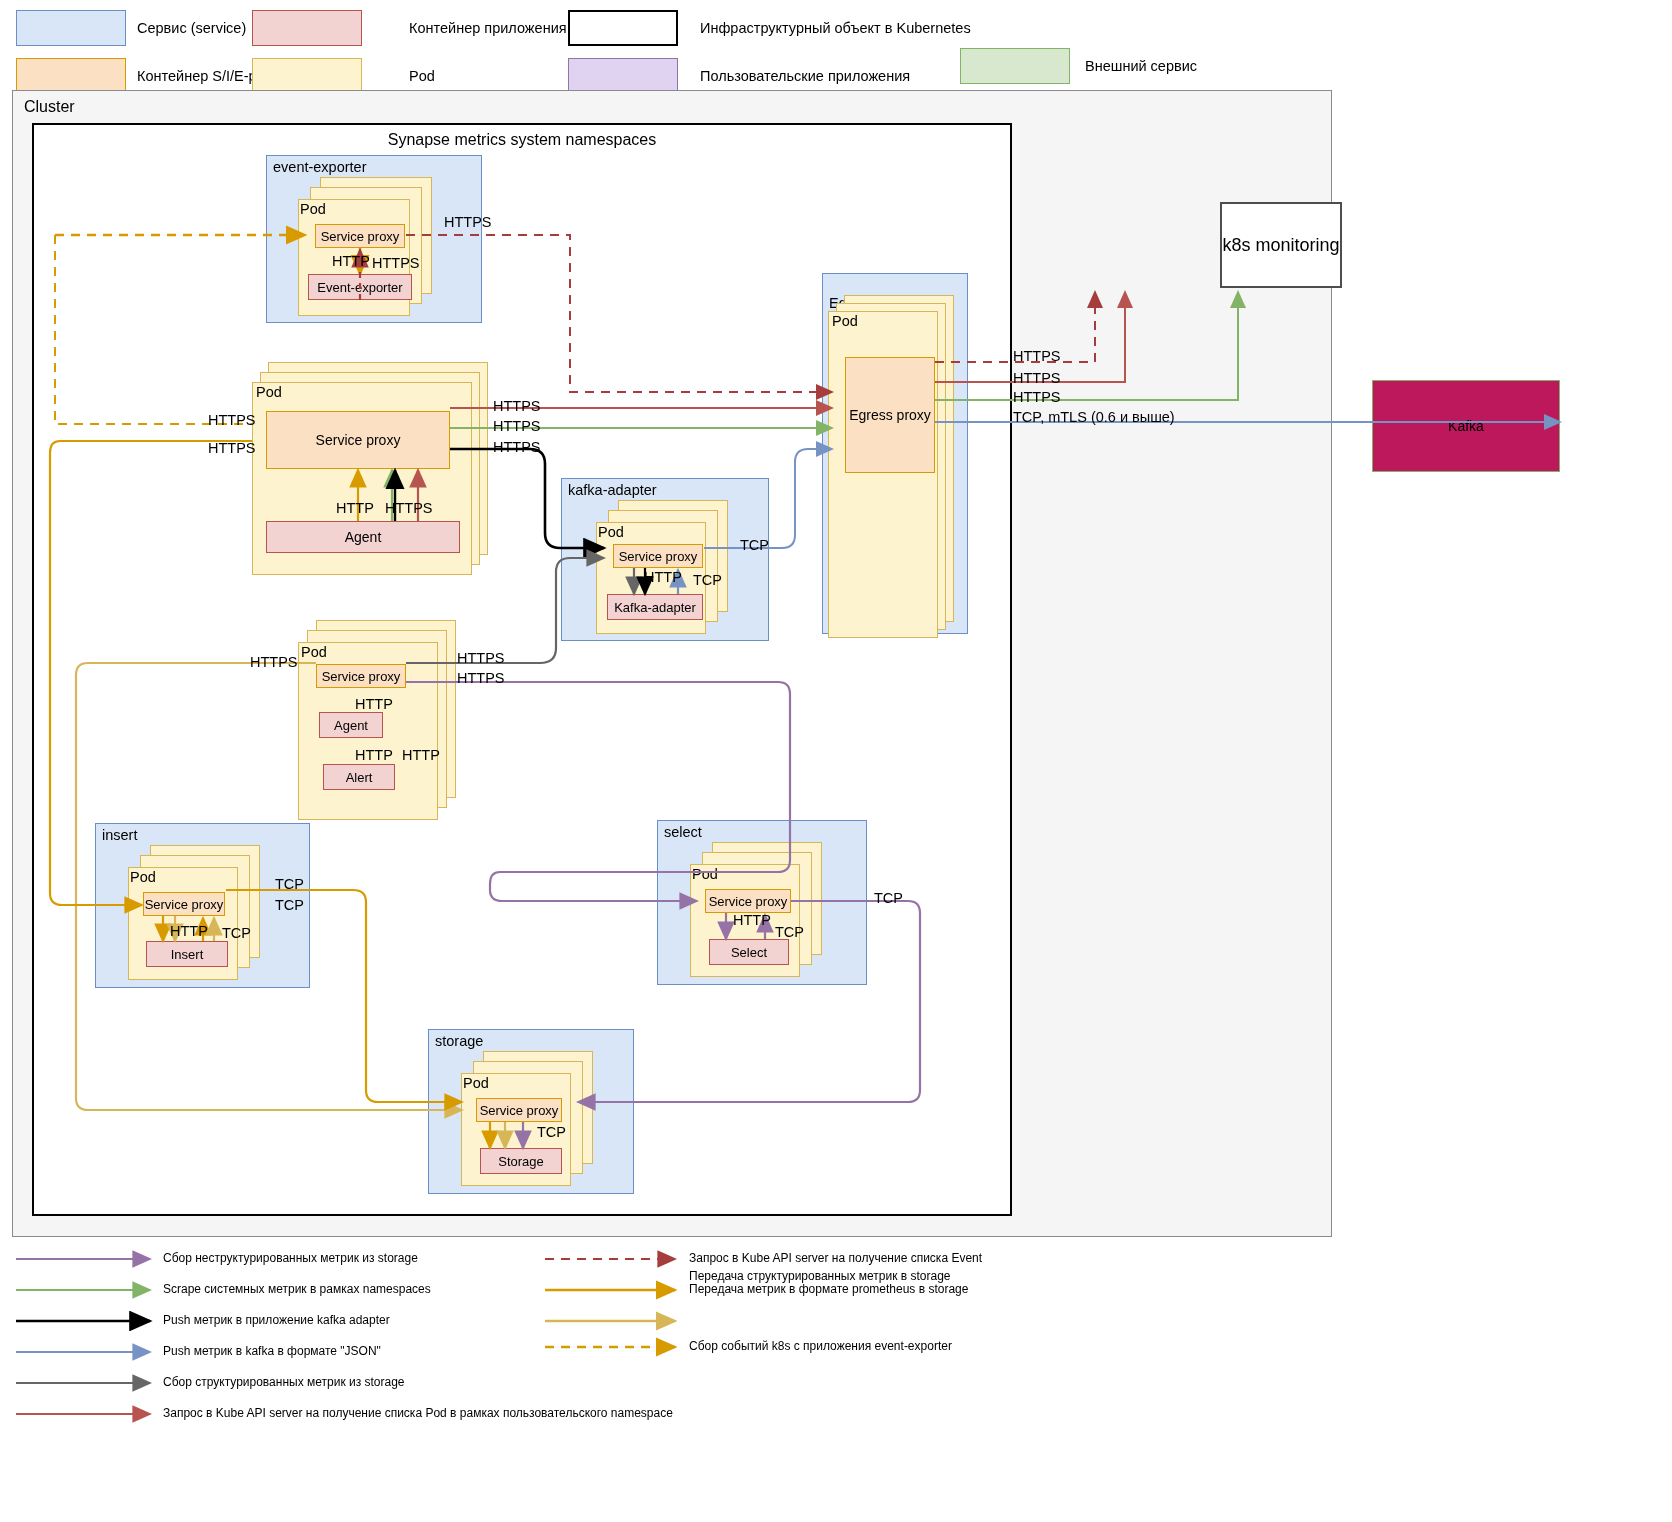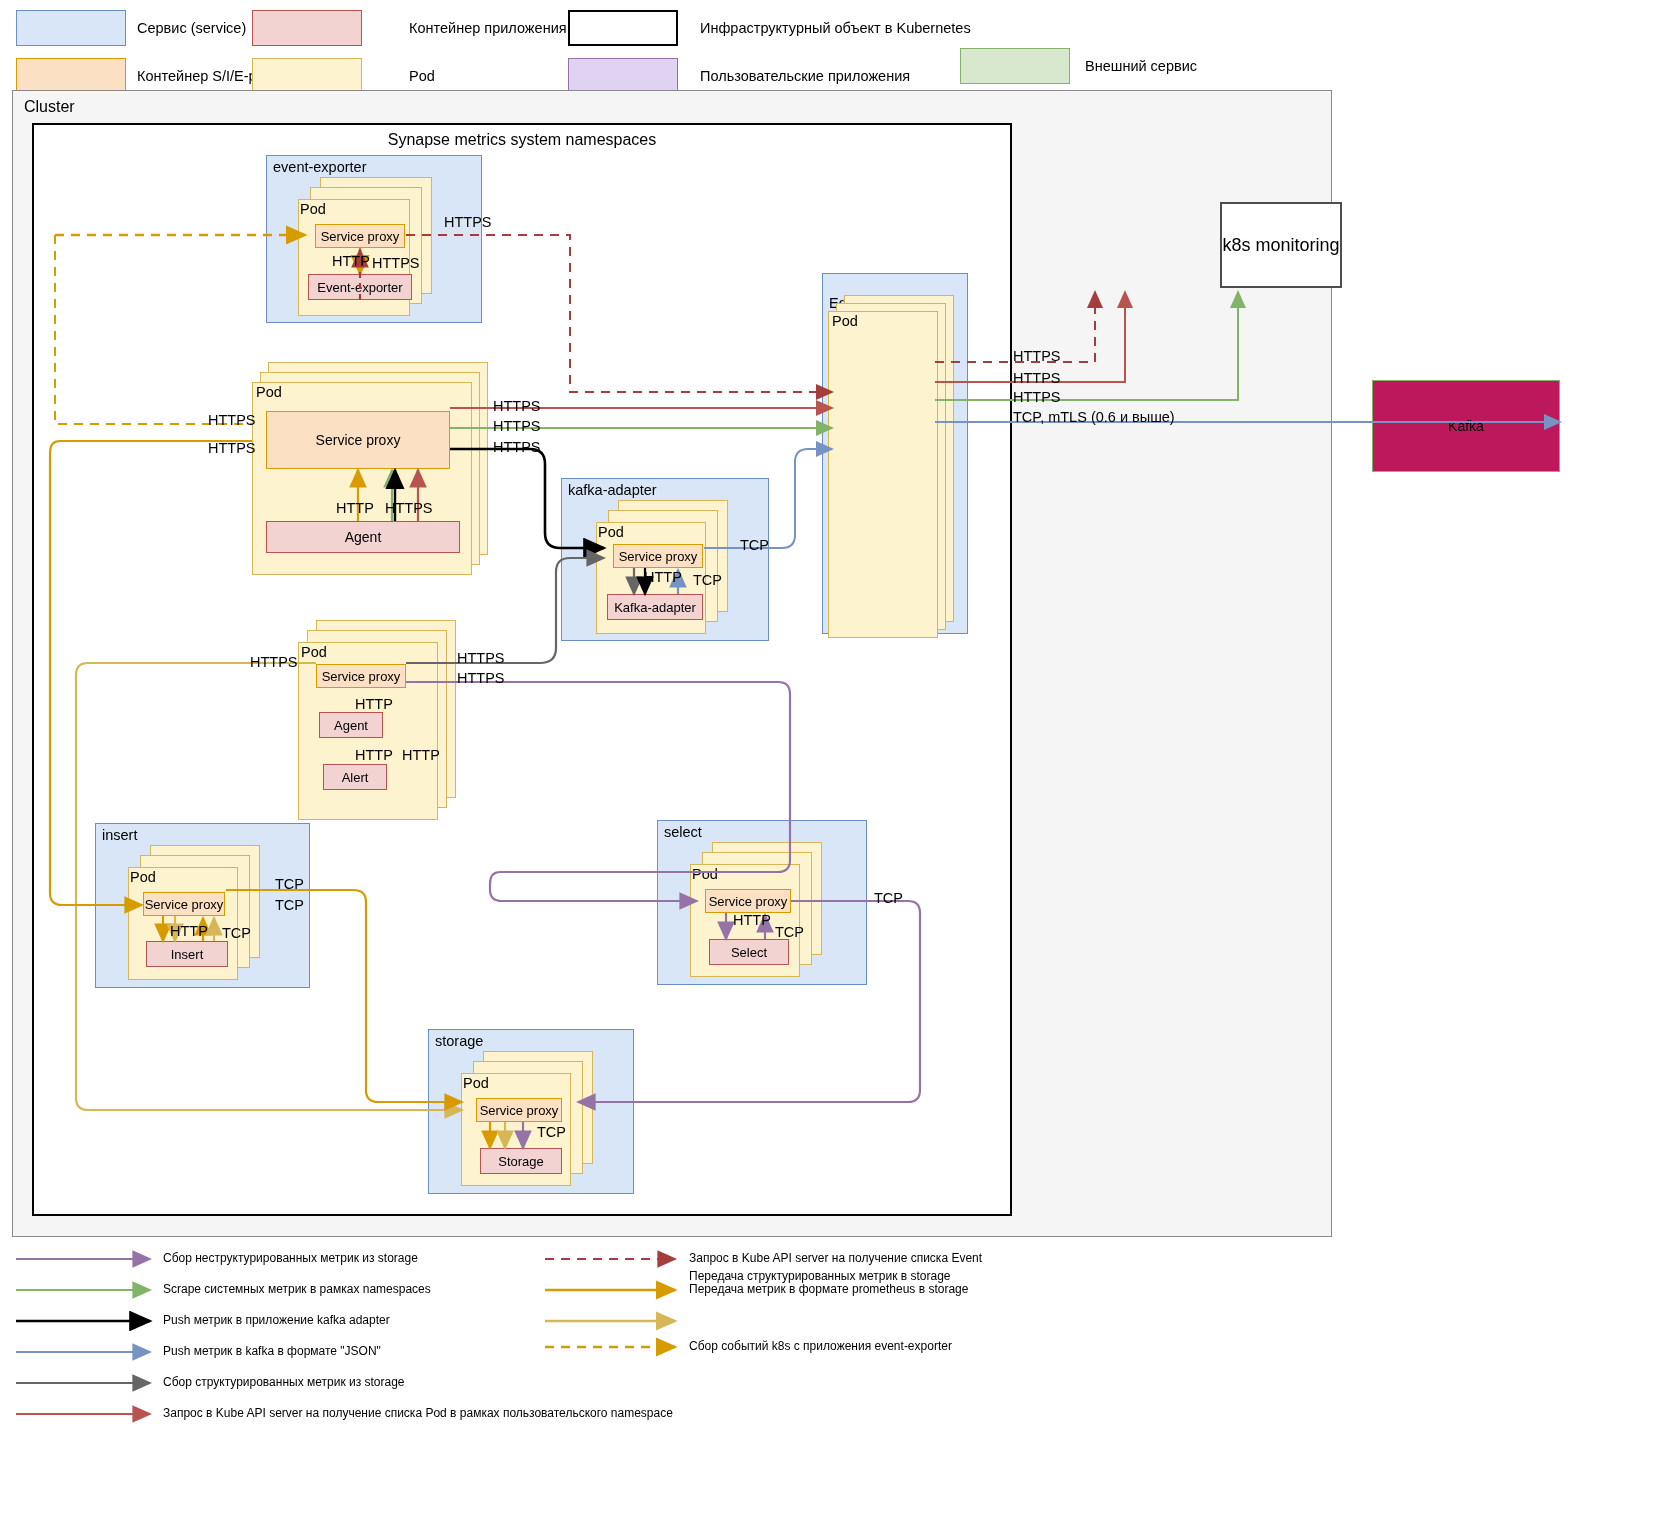--- a/index.html
+++ b/index.html
@@ -92,28 +92,29 @@
   <div class="podlabel" style="left:598px;top:524px;">Pod</div>
   <div class="abs proxy ctr" style="left:613px;top:544px;width:90px;height:24px;font-size:13px;">Service proxy</div>
   <div class="abs appbox ctr" style="left:607px;top:594px;width:96px;height:26px;font-size:13px;">Kafka-adapter</div>
 
   <div class="abs svcbox" style="left:822px;top:273px;width:146px;height:361px;"></div>
   <div class="boxlabel" style="left:829px;top:295px;">Egressgateway</div>
   <div class="abs podbox" style="left:844px;top:295px;width:110px;height:327px;"></div>
   <div class="abs podbox" style="left:836px;top:303px;width:110px;height:327px;"></div>
   <div class="abs podbox" style="left:828px;top:311px;width:110px;height:327px;"></div>
   <div class="podlabel" style="left:832px;top:313px;">Pod</div>
+  <div class="abs proxy ctr" style="left:845px;top:357px;width:90px;height:116px;font-size:14px;">Egress proxy</div>
 
   <div class="abs podbox" style="left:316px;top:620px;width:140px;height:178px;"></div>
   <div class="abs podbox" style="left:307px;top:630px;width:140px;height:178px;"></div>
   <div class="abs podbox" style="left:298px;top:642px;width:140px;height:178px;"></div>
   <div class="podlabel" style="left:301px;top:644px;">Pod</div>
   <div class="abs proxy ctr" style="left:316px;top:664px;width:90px;height:24px;font-size:13px;">Service proxy</div>
   <div class="abs appbox ctr" style="left:319px;top:712px;width:64px;height:26px;font-size:13px;">Agent</div>
-  <div class="abs appbox ctr" style="left:323px;top:764px;width:64px;height:26px;font-size:13px;">Alert</div>
+  <div class="abs appbox ctr" style="left:323px;top:764px;width:72px;height:26px;font-size:13px;">Alert</div>
 
   <div class="abs svcbox" style="left:95px;top:823px;width:215px;height:165px;"></div>
   <div class="boxlabel" style="left:102px;top:827px;">insert</div>
   <div class="abs podbox" style="left:150px;top:845px;width:110px;height:113px;"></div>
   <div class="abs podbox" style="left:140px;top:855px;width:110px;height:113px;"></div>
   <div class="abs podbox" style="left:128px;top:867px;width:110px;height:113px;"></div>
   <div class="podlabel" style="left:130px;top:869px;">Pod</div>
   <div class="abs proxy ctr" style="left:143px;top:892px;width:82px;height:24px;font-size:13px;">Service proxy</div>
   <div class="abs appbox ctr" style="left:146px;top:941px;width:82px;height:26px;font-size:13px;">Insert</div>
 

